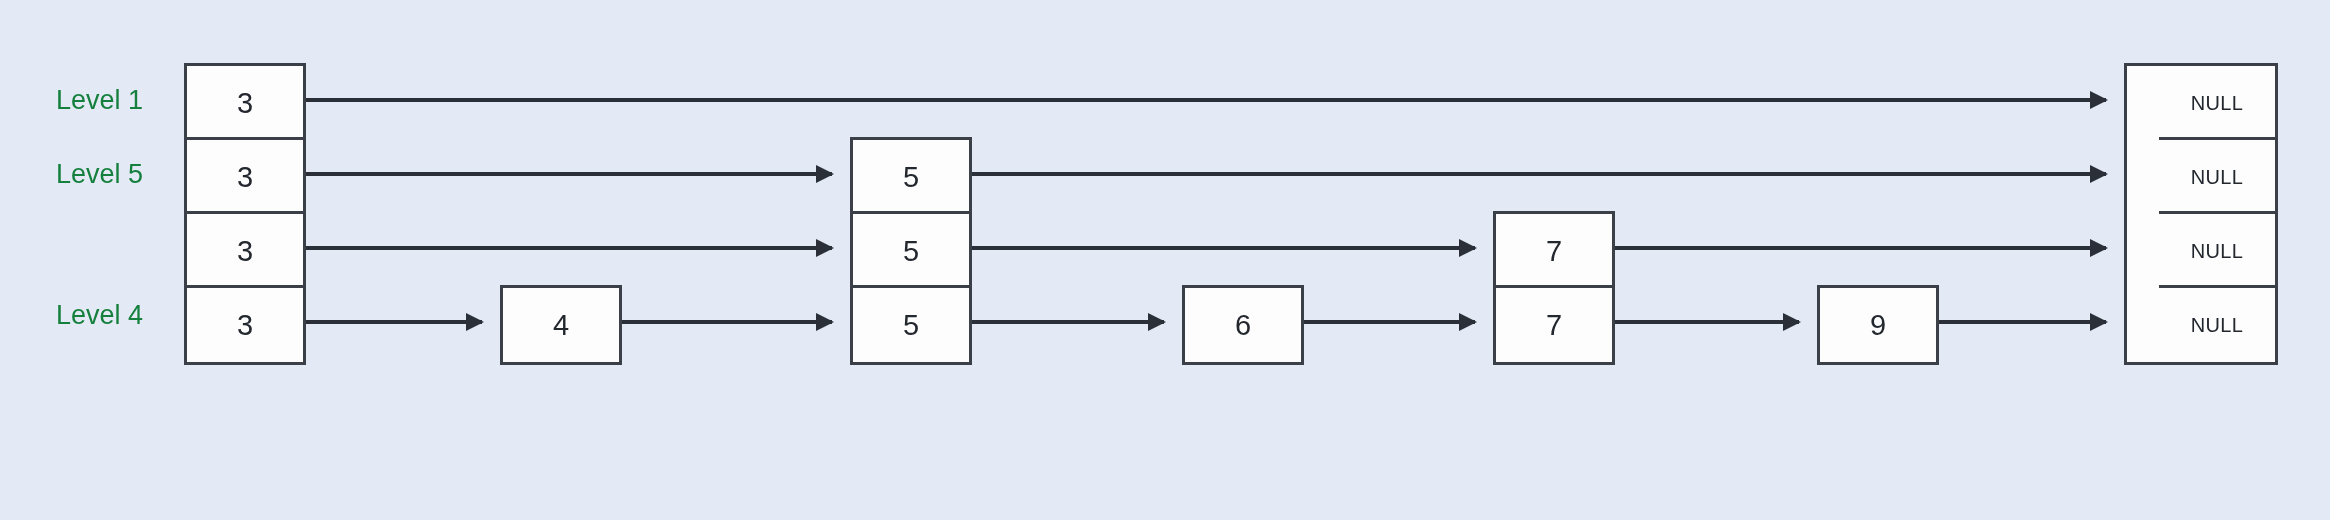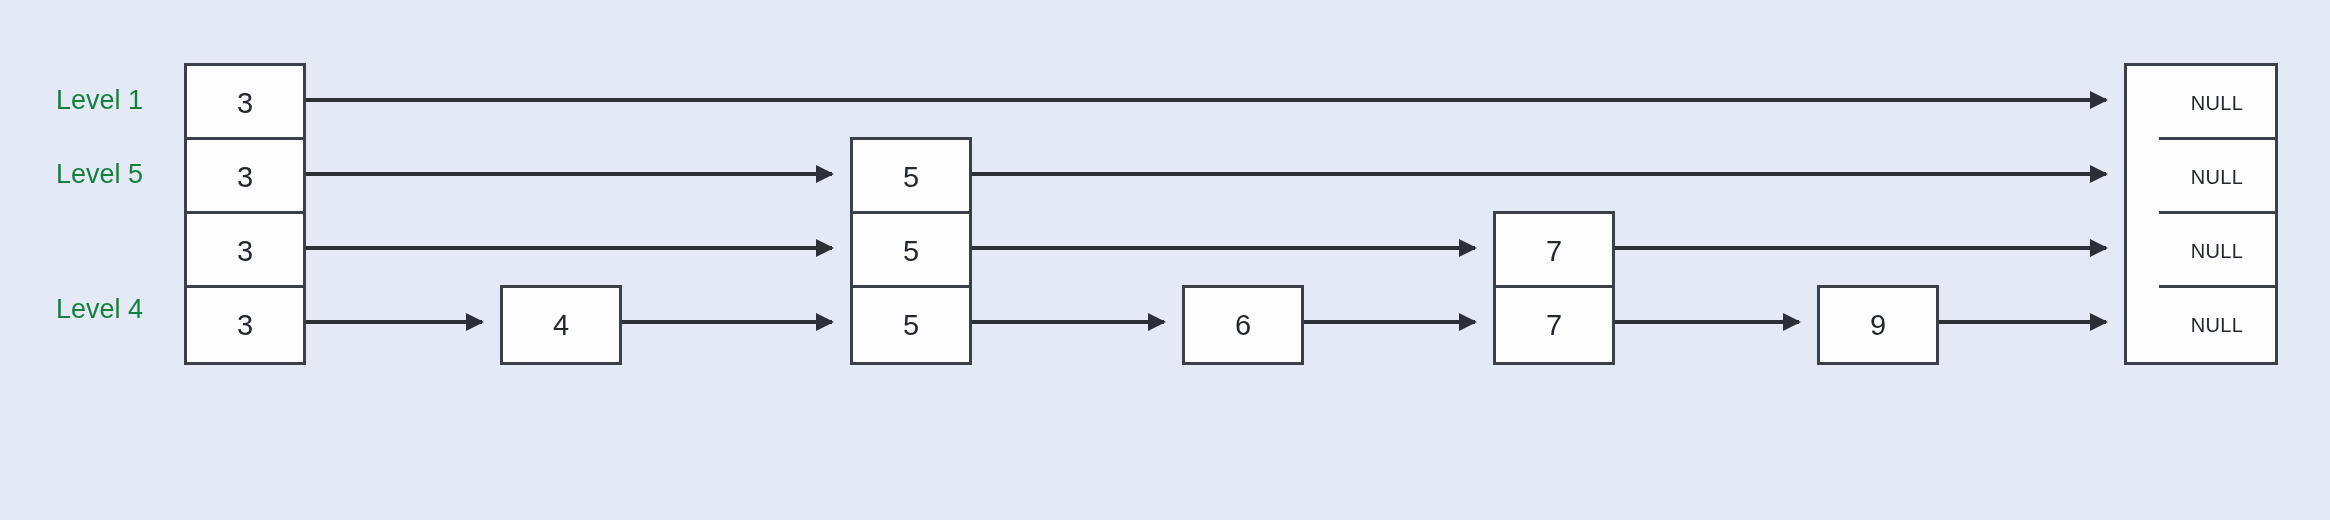--- a/index.html
+++ b/index.html
@@ -74,21 +74,21 @@
     border-left: 18px solid #2b3038;
   }
 </style>
 </head>
 <body>
 
 <div id="canvas">
 
   <div class="level-label" style="top:63px">Level 1</div>
   <div class="level-label" style="top:137px">Level 5</div>
-  <div class="level-label" style="top:272px">Level 4</div>
+  <div class="level-label" style="top:278px">Level 4</div>
 
   <div class="arrow" style="left:306px;  top:98px;  width:1800px"></div>
 
   <div class="arrow" style="left:306px;  top:172px; width:526px"></div>
   <div class="arrow" style="left:972px;  top:172px; width:1134px"></div>
 
   <div class="arrow" style="left:306px;  top:246px; width:526px"></div>
   <div class="arrow" style="left:972px;  top:246px; width:503px"></div>
   <div class="arrow" style="left:1615px; top:246px; width:491px"></div>
 

